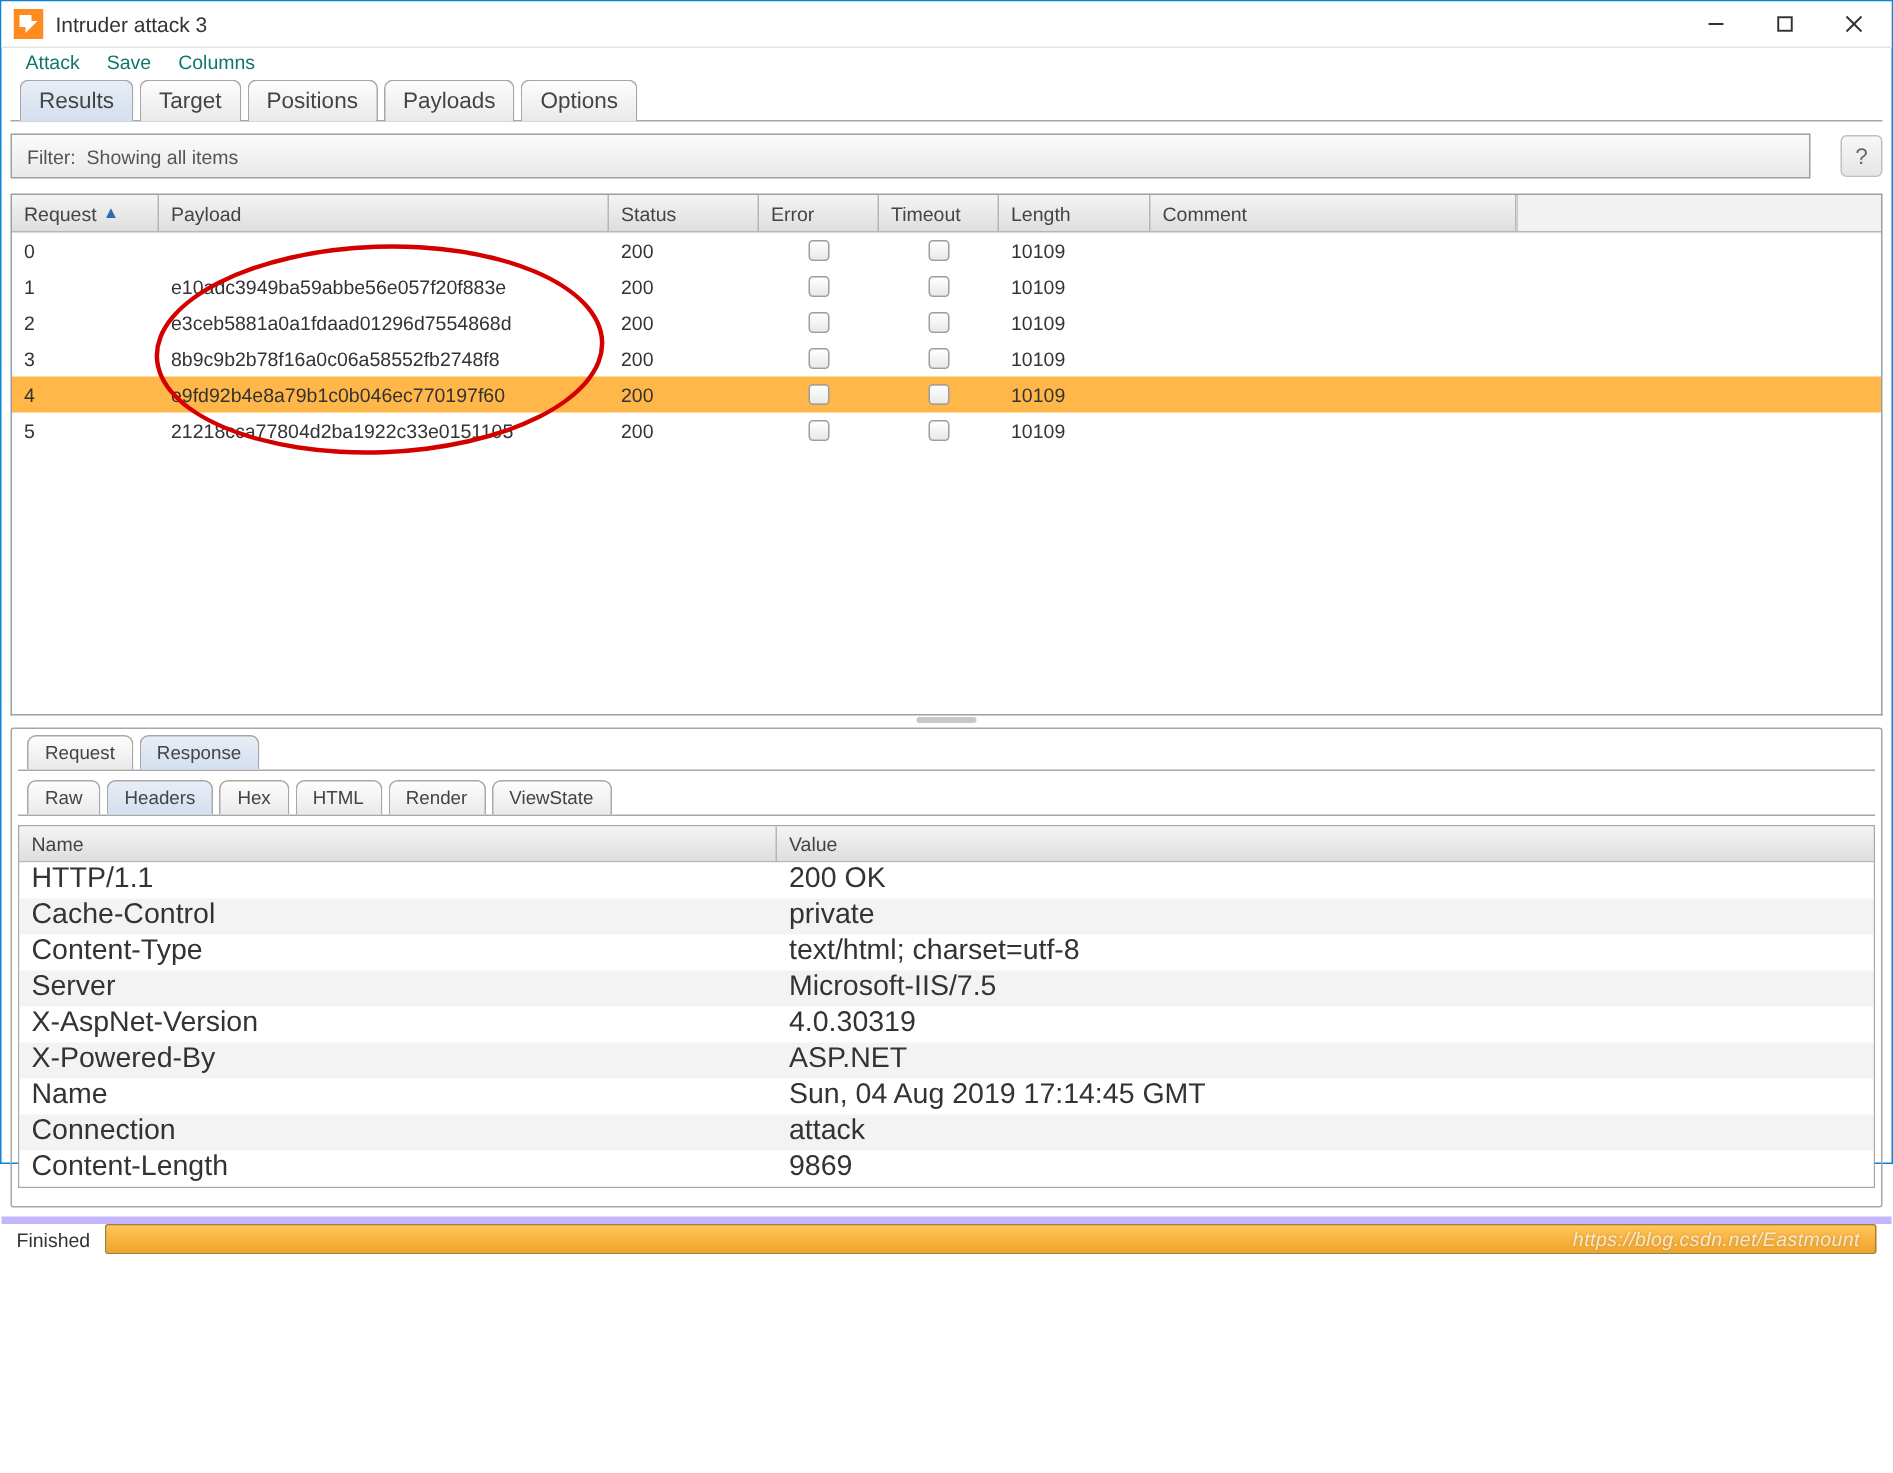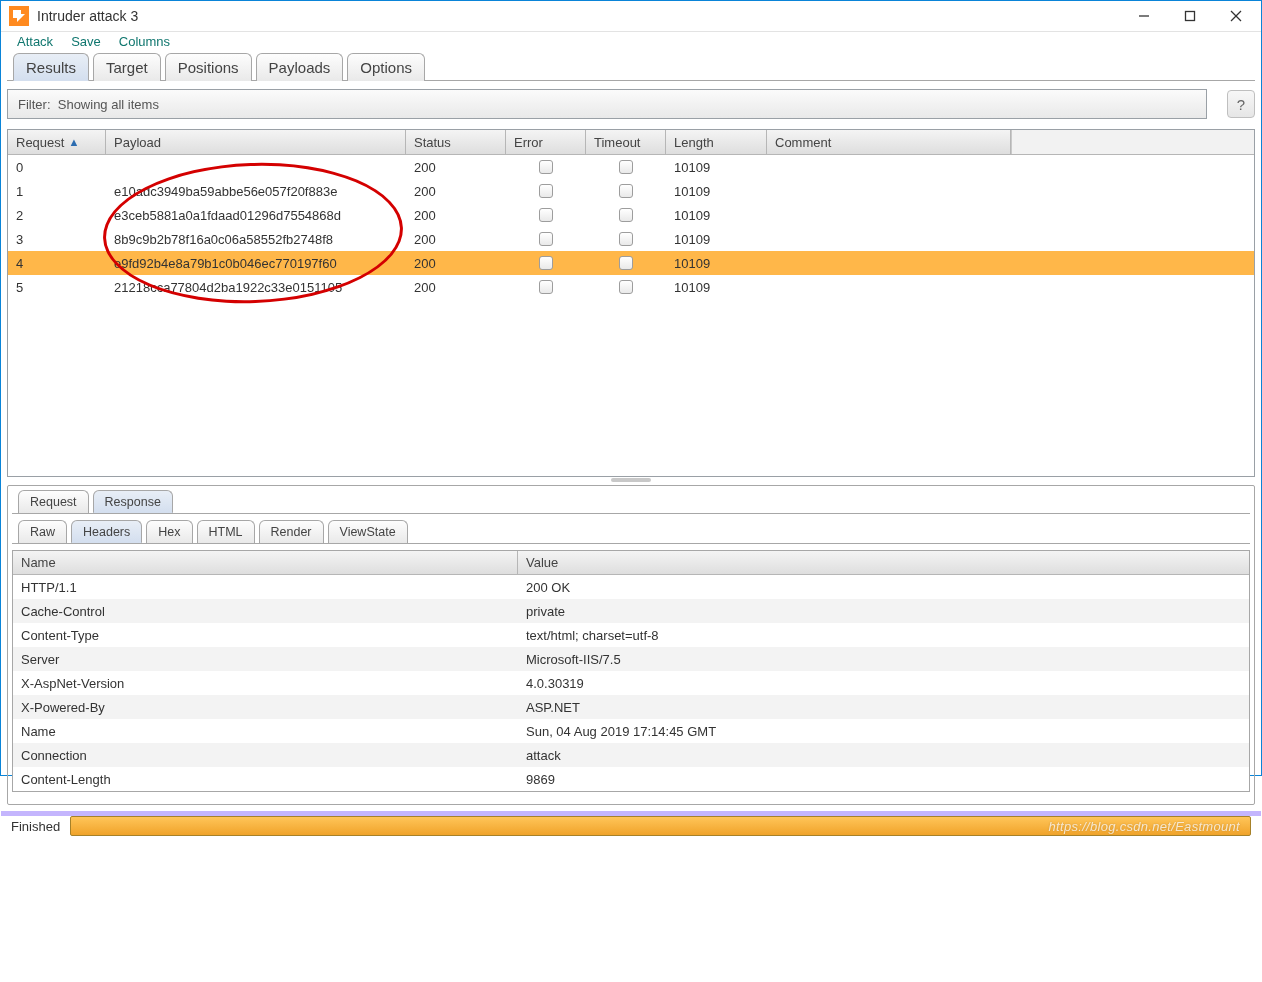--- a/index.html
+++ b/index.html
@@ -42,21 +42,21 @@
 .grip .dots { width:40px; height:4px; border-radius:2px; background:#c8c8c8;}
 .lower { margin-top: 2px; border: 1px solid #a7a7a7; border-radius: 2px; padding: 4px 4px 0 4px; display:flex; flex-direction:column; flex:1; min-height:0;}
 .small-tabs { display:flex; gap:4px; border-bottom:1px solid #a7a7a7; padding-left:6px; }
 .small-tabs .tab { font-size: 12.5px; padding:4px 11px 3px 11px; }
 .headers-wrap { border:1px solid #a7a7a7; margin-top:6px; display:flex; flex-direction:column; flex:1; min-height:0;}
 .hdr-head { display:flex; height:24px; background:linear-gradient(#f4f4f4,#dedede); border-bottom:1px solid #b6b6b6;}
 .hdr-head .th { border-right:1px solid #b6b6b6;text-align:right;}
 .hdr-col-name { width:505px;}
 .hdr-col-value { flex:1; border-right:none !important;}
 .hdr-body { flex:1; overflow:auto; background:#fff;}
-.hrow { display:flex; height:24px; align-items:center; font-size:13px;}
+.hrow { display:flex; height:24px; font-size:19px;}
 .hrow:nth-child(odd){ background:#fff;}
 .hrow:nth-child(even){ background:#f3f3f3;}
 .hrow .td { padding:0 8px;}
 .bottom-grip { height:10px; display:flex; justify-content:center; align-items:center; margin-top:2px;}
 .statusbar { height:32px; display:flex; align-items:center; padding:0 10px; gap:10px; border-top:5px solid #c4b5fd; position:relative;}
 .progress { flex:1; height:20px; border:1px solid #a68129; border-radius:2px; background:linear-gradient(#ffc559,#f0a32a); position:relative; overflow:hidden;}
 .watermark { position:absolute; right:10px; top:50%; transform:translateY(-50%); color:rgba(255,255,255,0.75); font-size:13px; font-style:italic; text-shadow:0 0 2px rgba(0,0,0,0.2); letter-spacing:0.3px;}
 .annotation-ellipse { position:absolute; border:3px solid #d40000; border-radius:50%; pointer-events:none; z-index:5;}
 </style>
 </head>

